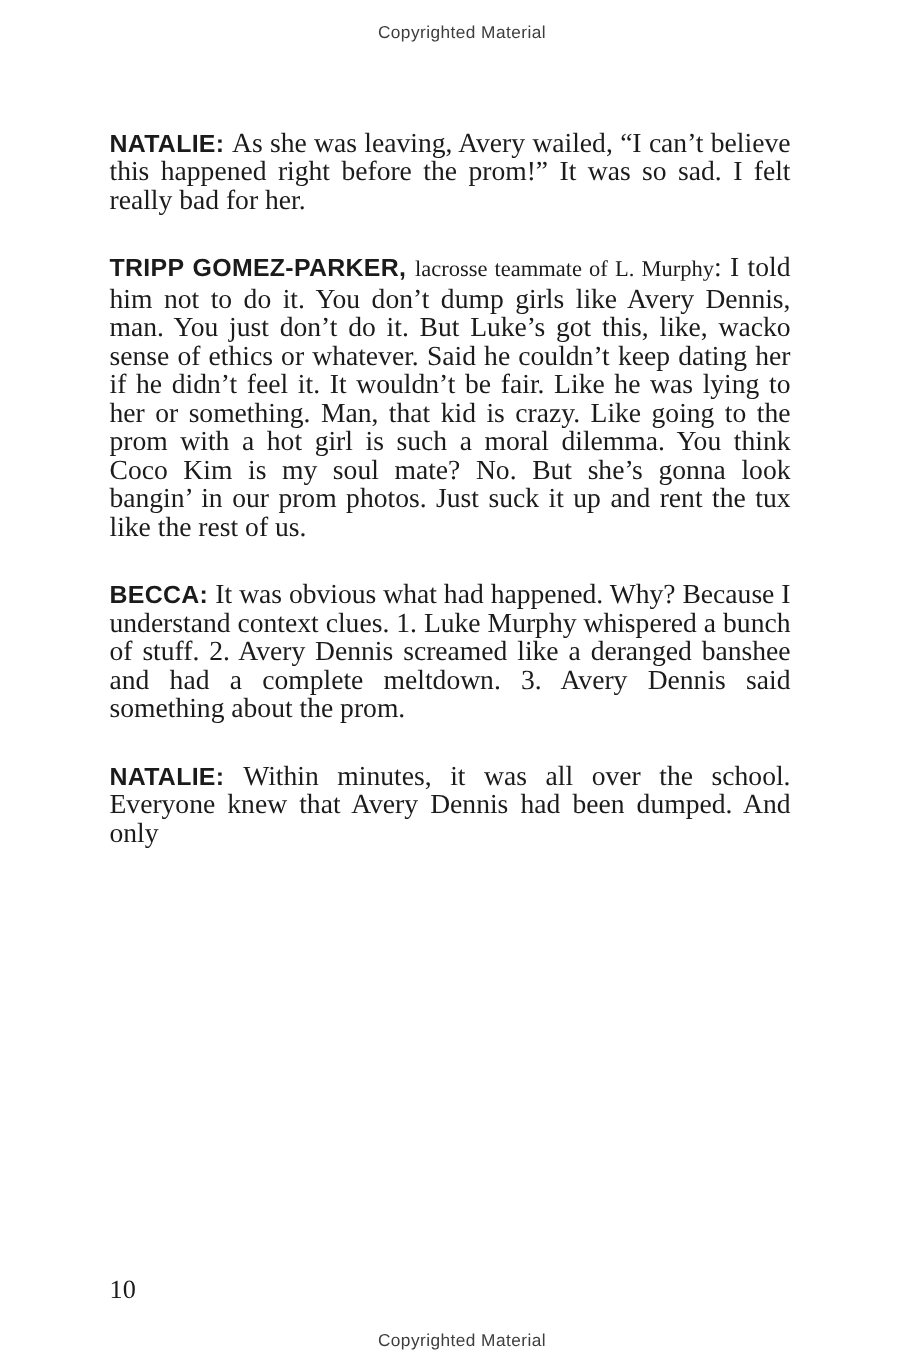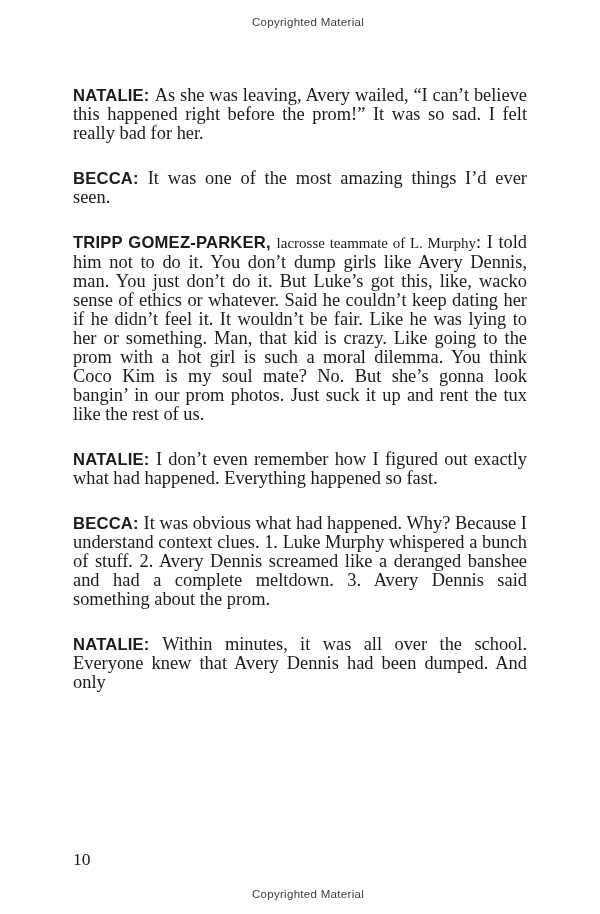--- a/index.html
+++ b/index.html
@@ -61,23 +61,21 @@
   }
 </style>
 </head>
 <body>
 
 <div class="copyright top">Copyrighted Material</div>
 
 <main class="text-block">
   <div id="paragraphs">
       <p class="para"><span class="speaker">NATALIE: </span><span class="body-text">As she was leaving, Avery wailed, “I can’t believe this happened right before the prom!” It was so sad. I felt really bad for her.</span></p>
-      <p class="para"><span class="speaker">BECCA: </span><span class="body-text">It was one of the most amazing things I’d ever seen.</span></p>
       <p class="para"><span class="speaker">TRIPP GOMEZ-PARKER, </span><span class="speaker-italic">lacrosse teammate of L. Murphy</span><span class="body-text">: I told him not to do it. You don’t dump girls like Avery Dennis, man. You just don’t do it. But Luke’s got this, like, wacko sense of ethics or whatever. Said he couldn’t keep dating her if he didn’t feel it. It wouldn’t be fair. Like he was lying to her or something. Man, that kid is crazy. Like going to the prom with a hot girl is such a moral dilemma. You think Coco Kim is my soul mate? No. But she’s gonna look bangin’ in our prom photos. Just suck it up and rent the tux like the rest of us.</span></p>
-      <p class="para"><span class="speaker">NATALIE: </span><span class="body-text">I don’t even remember how I figured out exactly what had happened. Everything happened so fast.</span></p>
       <p class="para"><span class="speaker">BECCA: </span><span class="body-text">It was obvious what had happened. Why? Because I understand context clues. 1. Luke Murphy whispered a bunch of stuff. 2. Avery Dennis screamed like a deranged banshee and had a complete meltdown. 3. Avery Dennis said something about the prom.</span></p>
       <p class="para"><span class="speaker">NATALIE: </span><span class="body-text">Within minutes, it was all over the school. Everyone knew that Avery Dennis had been dumped. And only</span></p>
     </div>
 </main>
 
 <div class="page-number">10</div>
 
 <div class="copyright bottom">Copyrighted Material</div>
 
 </body></html>

